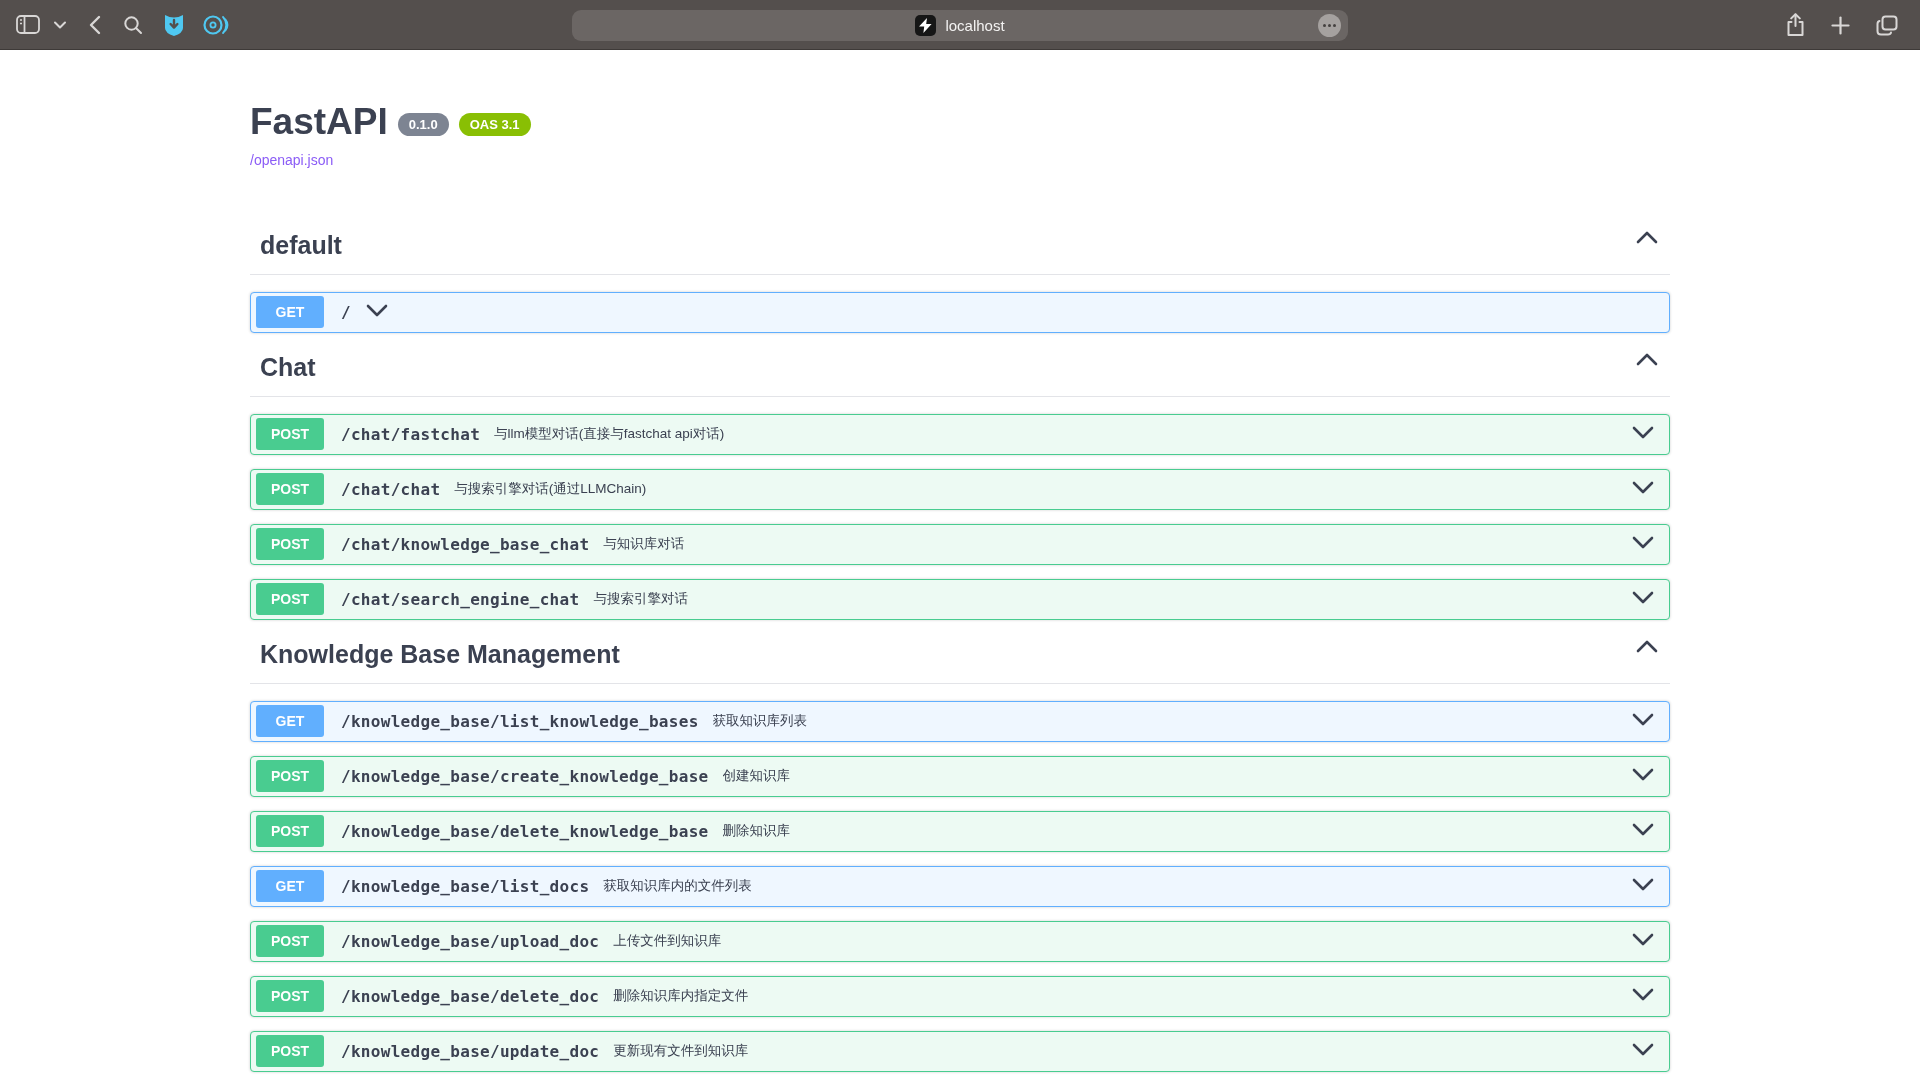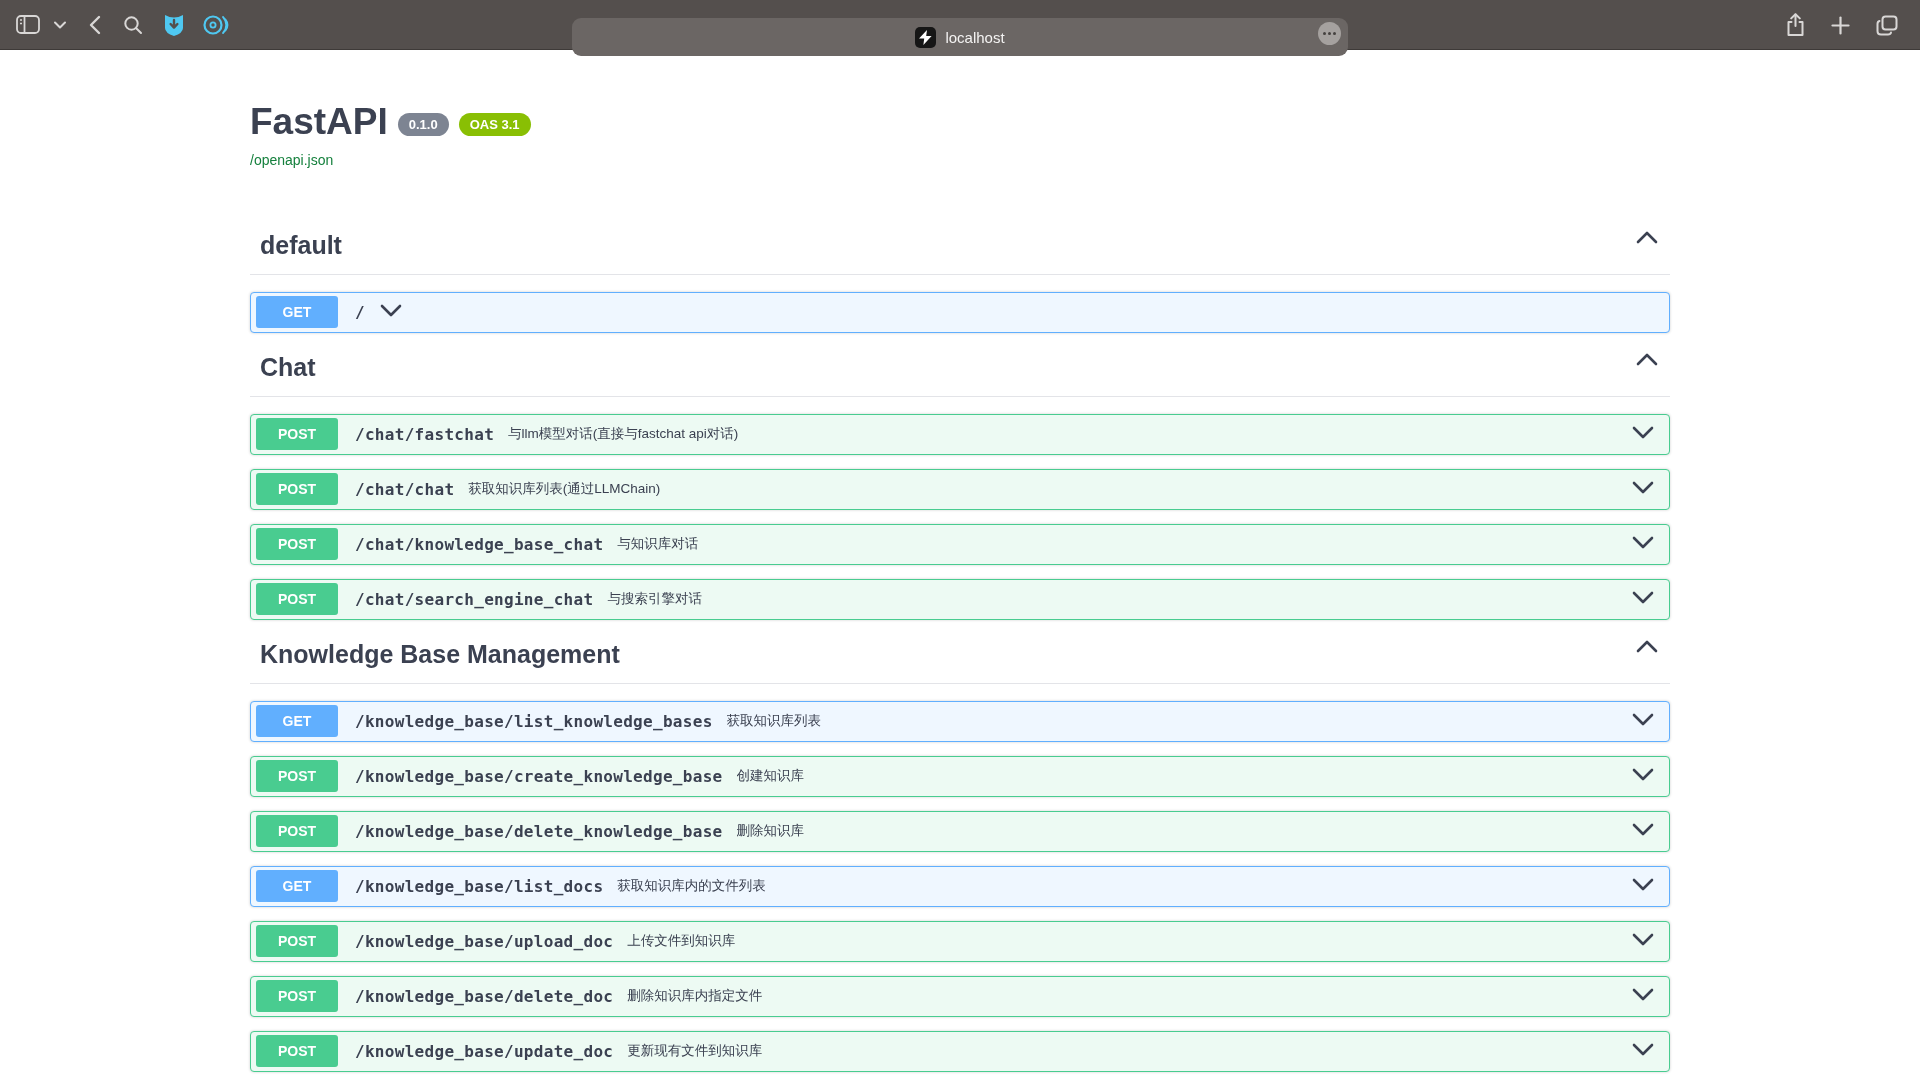--- a/index.html
+++ b/index.html
@@ -8,56 +8,56 @@
 
   
   .toolbar { position: relative; height: 50px; background: #544f4d;
     border-bottom: 1px solid #3e3a38; display: flex; align-items: center; }
   .tb-left { display: flex; align-items: center; gap: 14px; padding-left: 16px; }
   .tb-right { position: absolute; right: 22px; top: 0; height: 50px;
     display: flex; align-items: center; gap: 26px; }
   .tb-btn { display: flex; align-items: center; justify-content: center;
     background: none; border: none; cursor: pointer; padding: 0; }
   .tb-btn svg { display: block; }
-  .url-field { position: absolute; left: 572px; top: 18px; width: 776px; height: 38px;
+  .url-field { position: absolute; left: 572px; top: 10px; width: 776px; height: 31px;
     background: #6b6664; border-radius: 9px; display: flex; align-items: center;
     justify-content: center; color: #f4f3f2; font-size: 15px; }
   .url-center { display: flex; align-items: center; gap: 9px; }
   .favicon { width: 21px; height: 21px; border-radius: 5px; background: #161616;
     display: flex; align-items: center; justify-content: center; }
   .url-dots { position: absolute; right: 7px; top: 4px; width: 23px; height: 23px;
     border-radius: 50%; background: #a5a19f; border: none; cursor: pointer;
     display: flex; align-items: center; justify-content: center; gap: 2px; }
   .url-dots i { width: 3px; height: 3px; border-radius: 50%; background: #454140; }
 
   
   .page { width: 1420px; margin: 0 auto; padding-top: 52px; }
   .info-title { display: flex; align-items: center; gap: 10px; }
   .info-title h1 { font-size: 37px; font-weight: bold; color: #3b4151; line-height: 1.1; }
   .badge { display: inline-block; color: #ffffff; font-size: 13px; font-weight: bold;
     padding: 4px 11px; border-radius: 13px; margin-top: 4px; }
   .badge.version { background: #7d8492; }
   .badge.oas { background: #89bf04; }
   .spec-link { display: inline-block; margin-top: 9px; font-size: 14px;
-    color: #15803d; text-decoration: none; }
+    color: #8b5cf6; text-decoration: none; }
 
   .sections { margin-top: 56px; }
   .section { margin-bottom: 14px; }
   .section-header { display: flex; align-items: flex-start; justify-content: space-between;
     cursor: pointer; padding: 6px 0 14px 10px; border-bottom: 1px solid #e3e4e8; }
   .section-header h2 { font-size: 25px; font-weight: bold; color: #3b4151; }
   .collapse-btn { background: none; border: none; cursor: pointer; padding: 0 12px; }
   .endpoints { padding-top: 17px; }
 
   .opblock { display: flex; align-items: center; height: 41px; margin-bottom: 14px;
     border-radius: 4px; border: 1px solid; cursor: pointer;
     box-shadow: 0 0 3px rgba(0,0,0,.19); }
   .opblock.get  { background: #eff7ff; border-color: #61affe; }
   .opblock.post { background: #edfaf3; border-color: #49cc90; }
-  .op-method { width: 82px; margin-left: 5px; padding: 8px 0; border-radius: 3px;
+  .op-method { width: 68px; margin-left: 5px; padding: 8px 0; border-radius: 3px;
     text-align: center; color: #ffffff; font-size: 14px; font-weight: bold;
     font-family: "Liberation Sans", sans-serif; flex: 0 0 auto; }
   .opblock.get  .op-method { background: #61affe; }
   .opblock.post .op-method { background: #49cc90; }
   .op-path { margin-left: 17px; font-family: "DejaVu Sans Mono", monospace;
     font-size: 16px; font-weight: bold; color: #3b4151; letter-spacing: 0.3px; }
   .op-summary { margin-left: 14px; font-size: 13.5px; color: #3b4151; flex: 1 1 auto;
     white-space: nowrap; overflow: hidden; }
   .op-expand { background: none; border: none; cursor: pointer; padding: 0 15px; }
 </style>
@@ -193,21 +193,21 @@
     <button class="op-expand">
       <svg width="22" height="13" viewBox="0 0 22 13">
         <polyline points="2,2 11,11 20,2" fill="none" stroke="#3b4151" stroke-width="2.6" stroke-linecap="round" stroke-linejoin="round"></polyline>
       </svg>
     </button>
   </div>
 
   <div class="opblock post">
     <span class="op-method">POST</span>
     <span class="op-path">/chat/chat</span>
-    <span class="op-summary">获取知识库列表(通过LLMChain)</span>
+    <span class="op-summary">与搜索引擎对话(通过LLMChain)</span>
     <button class="op-expand">
       <svg width="22" height="13" viewBox="0 0 22 13">
         <polyline points="2,2 11,11 20,2" fill="none" stroke="#3b4151" stroke-width="2.6" stroke-linecap="round" stroke-linejoin="round"></polyline>
       </svg>
     </button>
   </div>
 
   <div class="opblock post">
     <span class="op-method">POST</span>
     <span class="op-path">/chat/knowledge_base_chat</span>

